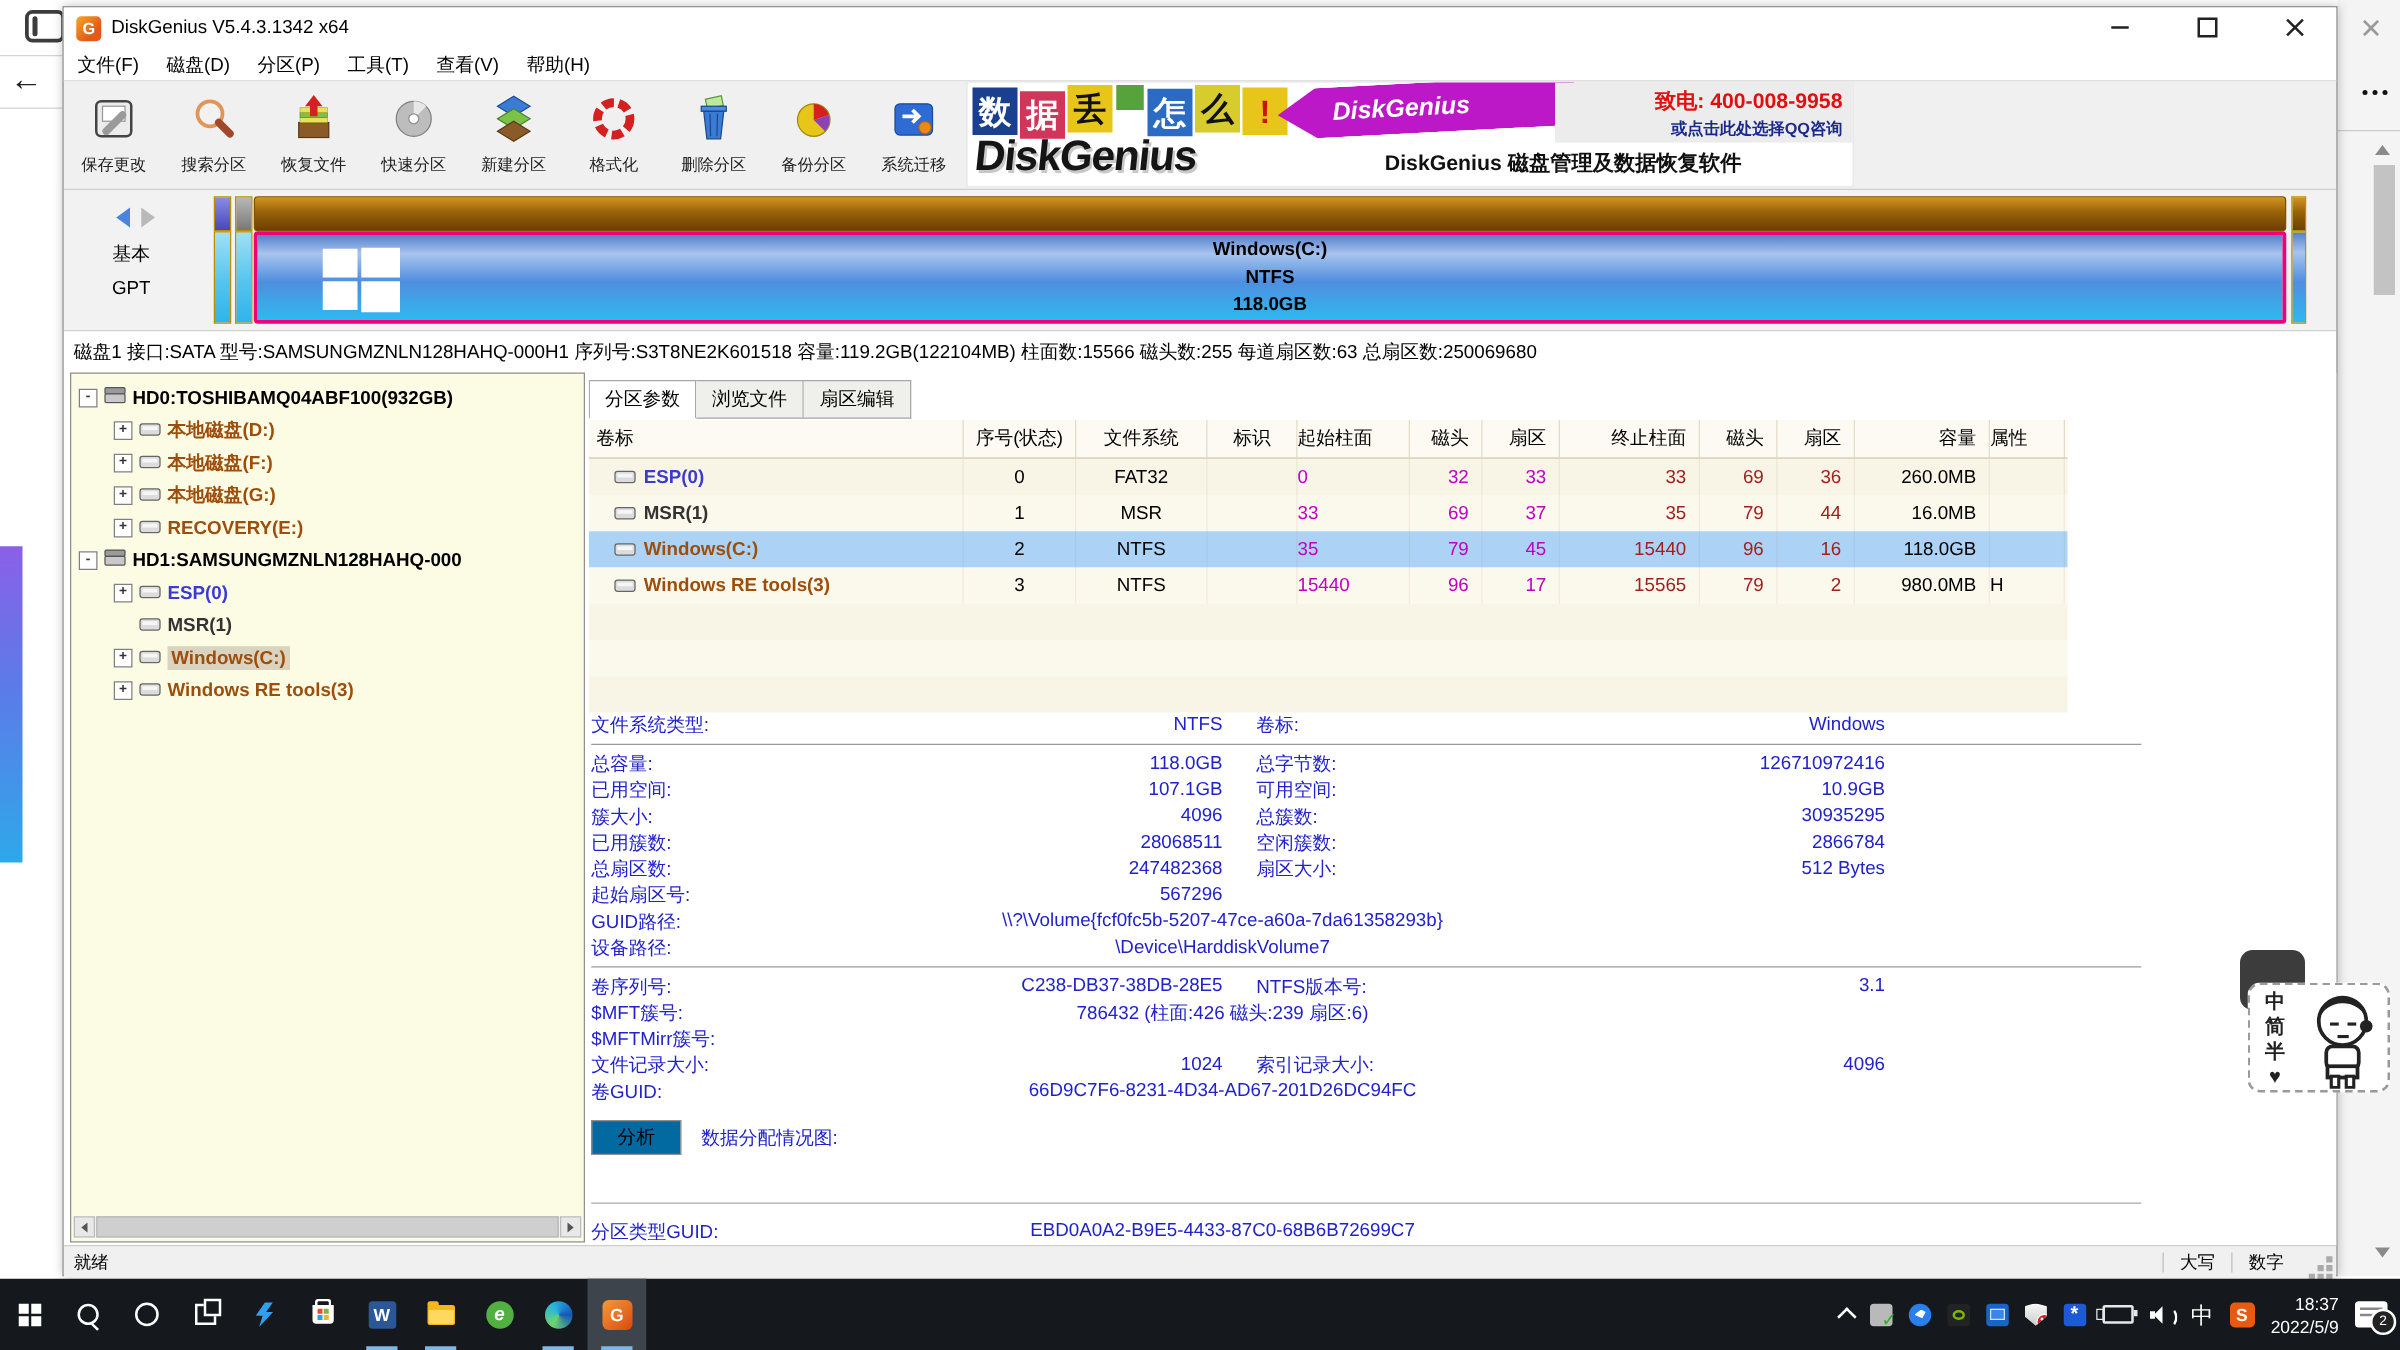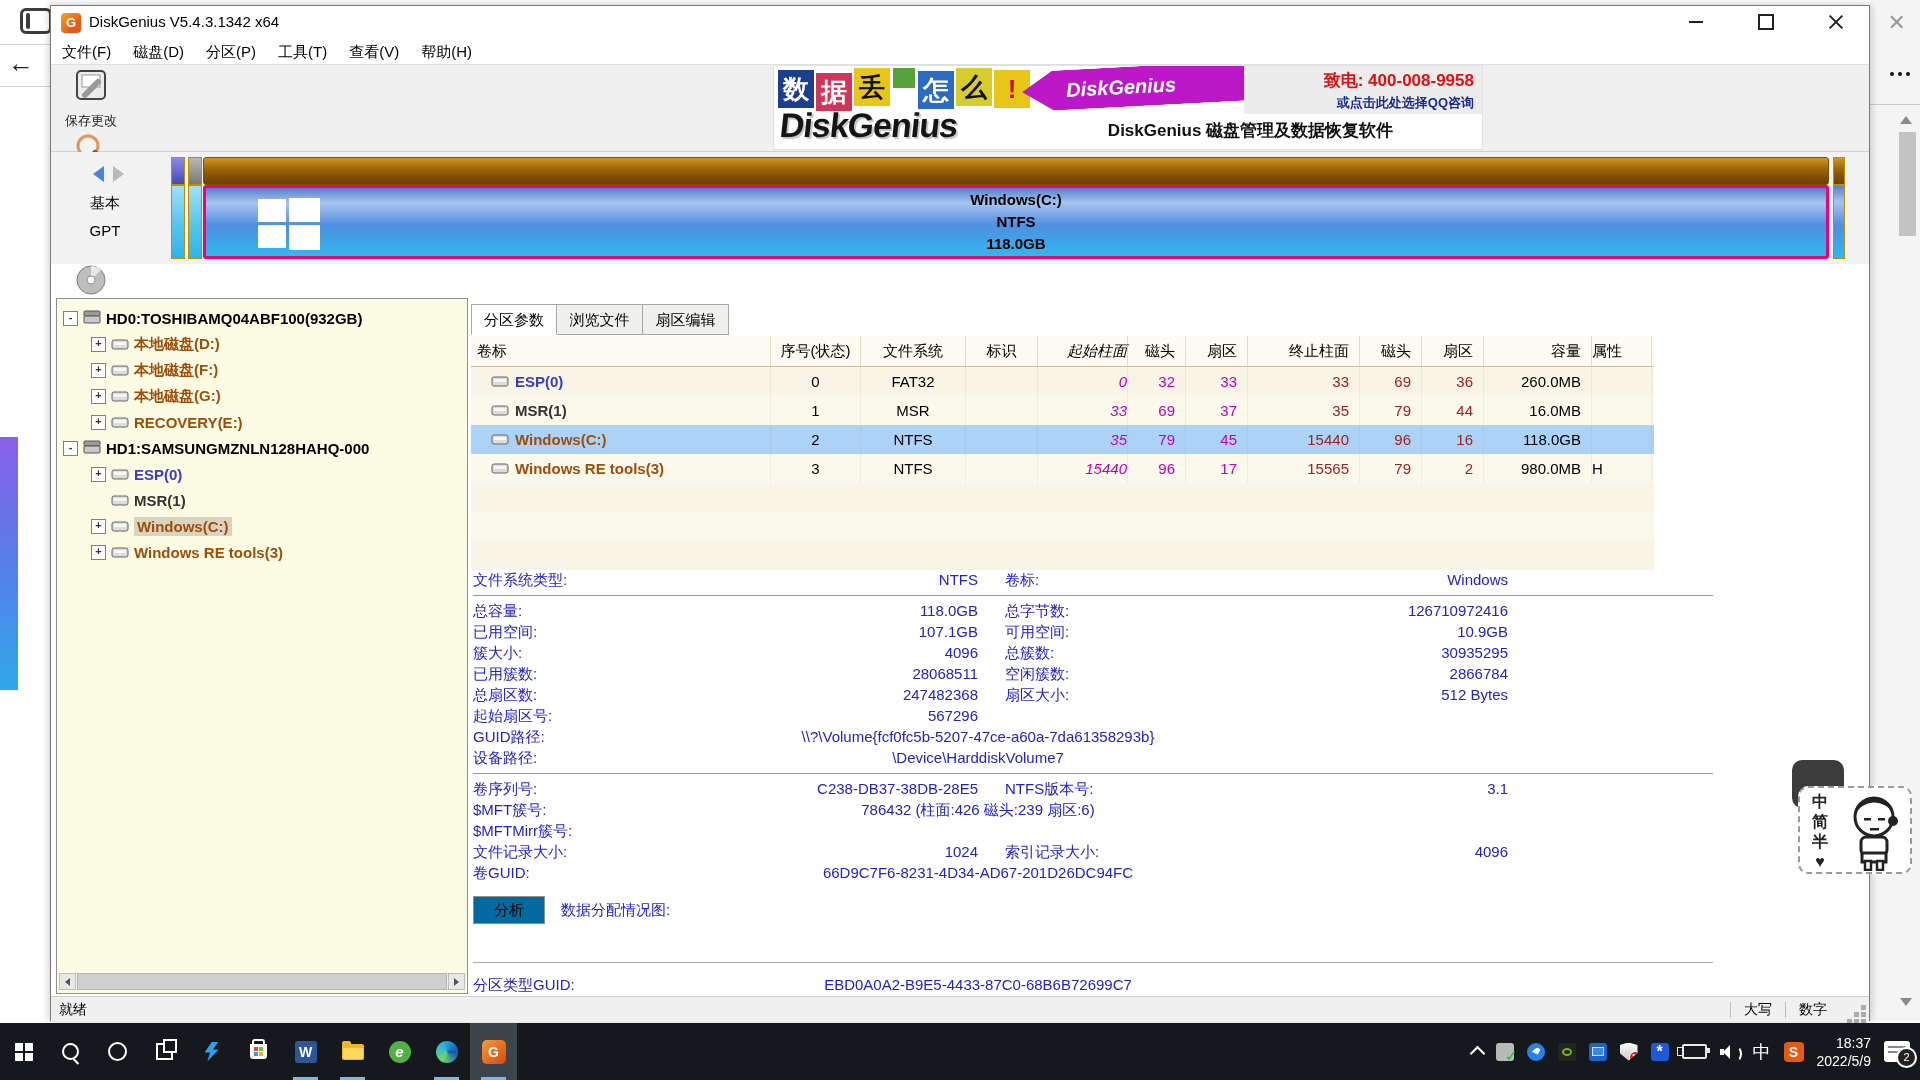--- a/index.html
+++ b/index.html
@@ -34,21 +34,21 @@
   .wc-min{left:1622px;}.wc-min::after{content:"";width:14px;height:2px;background:#222;}
   .wc-max{left:1692px;}.wc-max::after{content:"";width:12px;height:12px;border:2px solid #222;}
   .wc-close{left:1762px;}
   .wc-close .x1,.wc-close .x2{position:absolute;width:18px;height:2px;background:#222;}
   .wc-close .x1{transform:rotate(45deg);} .wc-close .x2{transform:rotate(-45deg);}
 
   .menubar{position:absolute;left:0;top:34px;right:0;height:24px;background:#fff;display:flex;align-items:center;}
   .menu-item{padding:0 11px;font-size:15px;color:#000;}
 
   .toolbar{position:absolute;left:0;top:58px;right:0;height:88px;background:#f0f0f0;
-    border-top:1px solid #e0e0e0;border-bottom:1px solid #cfcfcf;box-sizing:border-box;display:flex;flex-direction:column;}
+    border-top:1px solid #e0e0e0;border-bottom:1px solid #cfcfcf;box-sizing:border-box;display:flex;}
   .tbtn{width:80px;height:86px;display:flex;flex-direction:column;align-items:center;justify-content:center;gap:3px;}
   .tbtn .lbl{font-size:13px;color:#222;white-space:nowrap;}
 
   
   .banner{position:absolute;left:722px;top:59px;width:710px;height:85px;background:#fff;overflow:hidden;border:1px solid #e2e2e2;box-sizing:border-box;}
   .tile{position:absolute;top:2px;width:36px;height:38px;font-size:26px;font-weight:bold;text-align:center;line-height:38px;}
   .b-logo{position:absolute;left:6px;bottom:4px;font-size:34px;font-weight:900;color:#151515;
     transform:skewX(-6deg);text-shadow:2px 2px 0 #c8c8c8;letter-spacing:-1px;}
   .b-ribbon{position:absolute;left:248px;top:0px;width:238px;height:40px;background:#bc18c8;
     clip-path:polygon(0 50%,13% 0,100% 0,100% 100%,13% 100%);transform:rotate(-3deg);
@@ -100,21 +100,21 @@
   .tab.active{background:#fff;border-left:1px solid #a8a8a8;border-bottom:1px solid #fff;font-weight:normal;}
 
   .tbl{position:absolute;left:0;top:38px;width:1183px;}
   .thead{display:flex;height:30px;background:#fcfaf2;border-bottom:1px solid #c8bea0;font-size:15px;line-height:30px;}
   .thead span{border-right:1px solid #e5dcc6;box-sizing:border-box;}
   .trow{display:flex;height:29px;font-size:15px;line-height:29px;}
   .trow span{border-right:1px solid rgba(150,130,80,.10);box-sizing:border-box;}
   .c0{width:300px;padding-left:20px;display:flex;align-items:center;gap:6px;}
   .thead .c0{padding-left:6px;display:block;}
   .c1{width:90px;text-align:center;} .c2{width:105px;text-align:center;} .c3{width:72px;text-align:center;}
-  .c4{width:90px;text-align:right;font-style:italic;} .c5{width:58px;text-align:right;padding-right:10px;}
+  .c4{width:90px;text-align:left;} .c5{width:58px;text-align:right;padding-right:10px;}
   .c6{width:62px;text-align:right;padding-right:10px;} .c7{width:112px;text-align:right;padding-right:10px;}
   .c8{width:62px;text-align:right;padding-right:10px;} .c9{width:62px;text-align:right;padding-right:10px;}
   .c10{width:108px;text-align:right;padding-right:10px;} .c11{width:60px;text-align:left;}
   .rowA{background:#f8f4e6;} .rowB{background:#fbf8ec;} .sel{background:#acd3f6;}
   .lbold{font-weight:bold;}
   .mag{color:#c000c0;} .dred{color:#a22020;}
 
   .details{position:absolute;left:2px;top:273px;width:1300px;font-size:15px;color:#2222cc;}
   .drow{height:21px;position:relative;}
   .drow .l1{position:absolute;left:0;}
@@ -363,20 +363,21 @@
         </span>
         <span class="ln">Windows(C:)</span>
         <span class="ln">NTFS</span>
         <span class="ln">118.0GB</span>
       </div>
 
       <div class="sliver brown" style="left:1782px;top:5px;width:12px;height:28px;"></div>
       <div class="sliver blueb" style="left:1782px;top:33px;width:12px;height:74px;"></div>
     </div>
 
+    <div class="infoline">磁盘1 接口:SATA 型号:SAMSUNGMZNLN128HAHQ-000H1 序列号:S3T8NE2K601518 容量:119.2GB(122104MB) 柱面数:15566 磁头数:255 每道扇区数:63 总扇区数:250069680</div>
 
     <div class="content">
 
       <div class="tree">
         <div style="padding-top:6px;">
           <div class="titem lv0">
             <span class="exp">-</span>
             <span><svg width="18" height="14">
                   <rect x="1" y="1" width="16" height="5" rx="1" fill="#9a9a9a" stroke="#555"></rect>
                   <rect x="1" y="6" width="16" height="7" rx="1" fill="#c9c9c9" stroke="#555"></rect>

